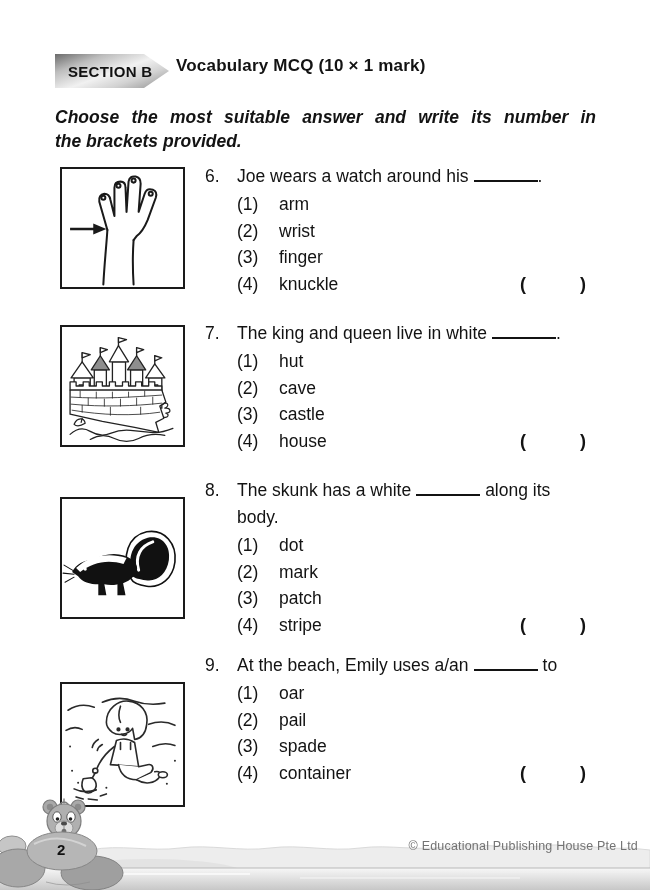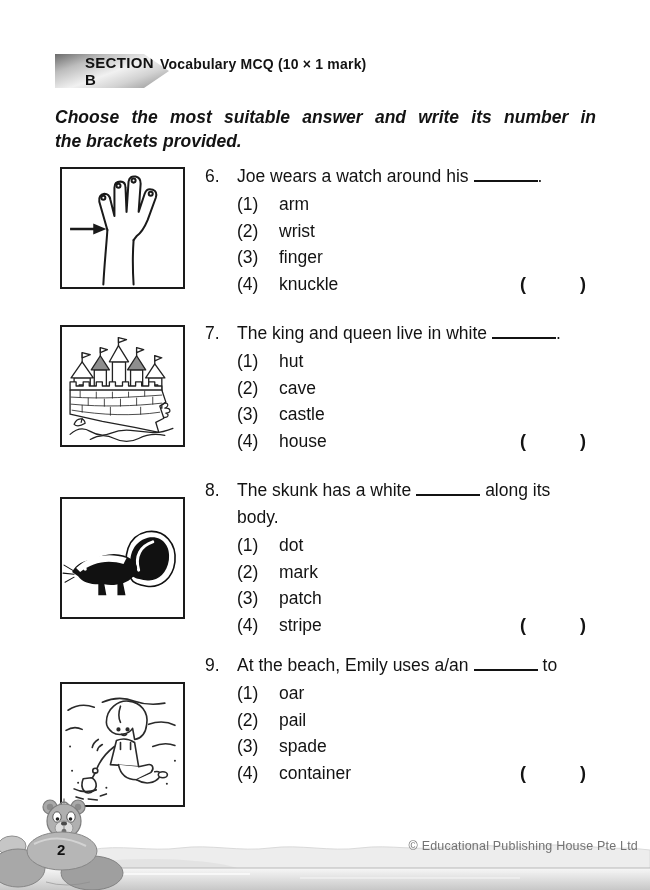--- a/index.html
+++ b/index.html
@@ -2,22 +2,22 @@
 <html><head>
 <meta charset="utf-8">
 <style>
   html,body{margin:0;padding:0;}
   .page{position:relative;width:650px;height:890px;background:#ffffff;overflow:hidden;
         font-family:"Liberation Sans",sans-serif;color:#131313;}
   
   .section-badge{position:absolute;left:55px;top:54px;width:114px;height:34px;box-sizing:border-box;
       clip-path:polygon(0 0,89px 0,114px 17px,89px 34px,0 34px);
       background:linear-gradient(160deg,#6b6b6b 0%,#bdbdbd 25%,#f1f1f1 52%,#d2d2d2 72%,#8f8f8f 100%);
-      display:flex;align-items:center;padding-left:30px;font-weight:bold;font-size:15px;letter-spacing:.3px;color:#111;}
-  .page-title{position:absolute;left:160px;top:56px;font-size:14px;font-weight:bold;letter-spacing:.2px;}
+      display:flex;align-items:center;padding-left:13px;font-weight:bold;font-size:15px;letter-spacing:.3px;color:#111;}
+  .page-title{position:absolute;left:176px;top:56px;font-size:17px;font-weight:bold;letter-spacing:.2px;}
   .instructions{position:absolute;left:55px;top:95px;width:541px;font-weight:bold;font-style:italic;
       font-size:17.5px;line-height:23.5px;}
   .instr-line1{text-align:justify;text-align-last:justify;margin-top:11px;}
   
   .question{position:absolute;left:60px;width:537px;display:flex;align-items:flex-start;}
   .img-box{width:125px;height:122px;border:2px solid #1a1a1a;box-sizing:border-box;background:#fff;
       flex:0 0 auto;display:flex;align-items:center;justify-content:center;overflow:hidden;}
   .q-content{margin-left:20px;flex:1;position:relative;font-size:17.5px;}
   .q-line{display:flex;line-height:27px;}
   .q-num{width:32px;flex:0 0 auto;}

